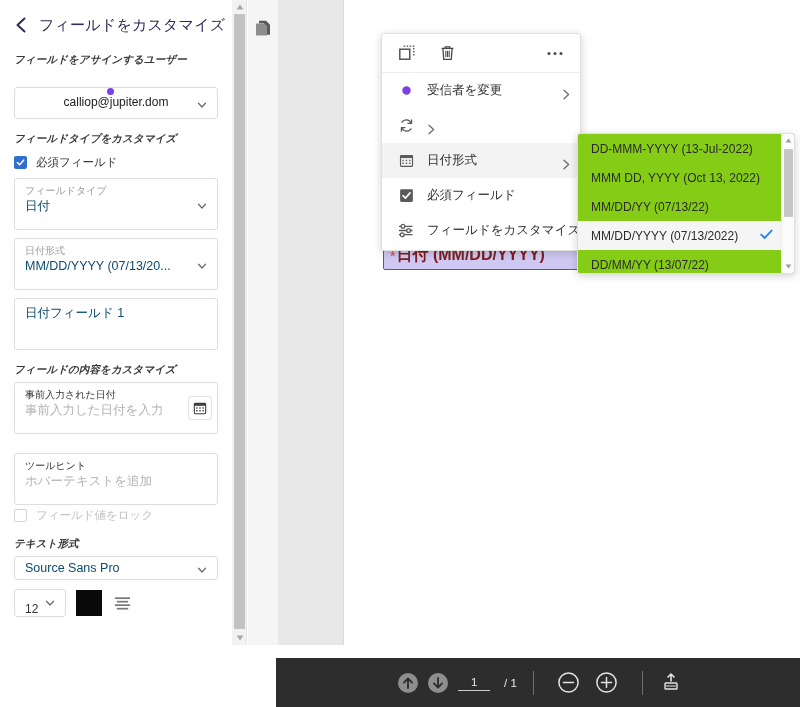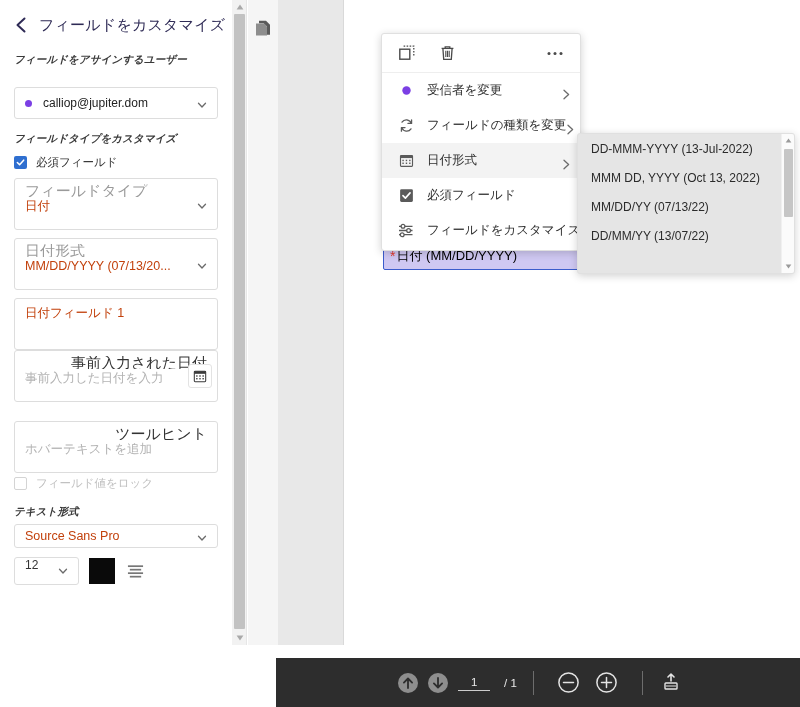--- a/index.html
+++ b/index.html
@@ -51,26 +51,26 @@
     margin: 0 14px;
     border: 1px solid #dddddd;
     border-radius: 3px;
     background: #fff;
     height: 32px;
     display: flex; align-items: center;
     padding: 0 10px;
   }
   .field-box.tall { height: 52px; display: block; padding: 5px 10px 0 10px; }
   .fb-caption {
-    font-size: 15px; color: #9a9a9a; line-height: 13px;
+    font-size: 10px; color: #9a9a9a; line-height: 13px;
     white-space: nowrap; overflow: hidden;
   }
-  .fb-caption.dark { color: #333; text-align: right; }
+  .fb-caption.dark { color: #333; }
   .fb-value {
-    font-size: 12.5px; color: #c2410c; line-height: 18px;
+    font-size: 12.5px; color: #0c4a6e; line-height: 18px;
     white-space: nowrap; overflow: hidden;
   }
   .fb-value.muted { color: #b3b3b3; }
   .fb-chev {
     position: absolute; right: 9px; top: 50%; transform: translateY(-50%);
     width: 12px; height: 12px;
   }
   .dot-purple {
     width: 7px; height: 7px; border-radius: 50%;
     background: #7b3fe4; flex: none; margin-right: 11px;
@@ -93,23 +93,23 @@
   .inline-icon-btn {
     position: absolute; right: 5px; top: 50%; transform: translateY(-50%);
     width: 24px; height: 24px;
     border: 1px solid #e3e3e3; border-radius: 3px;
     background: #fff;
     display: flex; align-items: center; justify-content: center;
   }
   .fmt-row { display: flex; align-items: center; margin: 9px 14px 0 14px; gap: 10px; }
   .small-select {
     position: relative;
-    width: 65px; height: 28px;
+    width: 52px; height: 28px;
     border: 1px solid #dddddd; border-radius: 3px;
-    display: flex; align-items: flex-start; padding-left: 10px;
+    display: flex; align-items: flex-end; padding-left: 10px;
     font-size: 12px; color: #333;
   }
   .swatch { width: 26px; height: 26px; background: #0a0a0a; }
   .align-icon { width: 20px; height: 20px; display:flex; align-items:center; justify-content:center;}
 
   
   .panel-scroll {
     position: absolute; left: 232px; top: 0;
     width: 15px; height: 645px;
     background: #f2f2f2;
@@ -153,21 +153,21 @@
     left: 383px; top: 241px;
     width: 200px; height: 29px;
     background: #cfc8f2;
     border: 1px solid #3b5ccc;
     border-radius: 2px;
     display: flex; align-items: center;
     padding-left: 6px;
     z-index: 5;
   }
   .ff-star { color: #e33b2e; font-size: 14px; line-height: 1; margin-right: 1px; }
-  .ff-text { font-size: 13px; color: #000000; white-space: nowrap; }
+  .ff-text { font-size: 16px; color: #7f1d1d; white-space: nowrap; font-weight: bold; }
   .ff-handle {
     position: absolute; right: -4px; bottom: -4px;
     width: 8px; height: 8px; border-radius: 50%;
     background: #fff; border: 1px solid #3b5ccc;
   }
 
   
   .ctx-menu {
     position: absolute;
     left: 381px; top: 33px;
@@ -204,21 +204,21 @@
     margin-right: 11px;
   }
   .ctx-label { font-size: 12.5px; color: #303030; flex: 1; white-space: nowrap; }
   .ctx-arrow { width: 10px; height: 10px; flex: none; }
 
   
   .submenu {
     position: absolute;
     left: 577px; top: 133px;
     width: 218px; height: 141px;
-    background: #e5e5e5;
+    background: #84cc16;
     border: 1px solid #e0e0e0;
     border-radius: 3px;
     box-shadow: 0 2px 8px rgba(0,0,0,.18);
     z-index: 30;
     overflow: hidden;
   }
   .sm-list { position: absolute; left:0; top:0; width: 205px; }
   .sm-item {
     display: flex; align-items: center;
     height: 29px;
@@ -279,21 +279,21 @@
       <div class="back-chev">
         <svg width="14" height="18" viewBox="0 0 14 18">
             <path d="M10.5 2.5 L3.5 9 L10.5 15.5" fill="none" stroke="#2e2a55" stroke-width="2" stroke-linecap="round" stroke-linejoin="round"></path>
           </svg>
       </div>
       <div class="panel-title">フィールドをカスタマイズ</div>
     </div>
 
     <div class="section-label">フィールドをアサインするユーザー</div>
 
-    <div class="field-box" style="margin-top:20px;">
+    <div class="field-box" style="margin-top:20px;flex-direction:column;">
       <span class="dot-purple"></span>
       <span class="email-text">calliop@jupiter.dom</span>
       <span class="fb-chev">
         <svg width="12" height="12" viewBox="0 0 12 12">
             <path d="M2.5 4.3 L6 8 L9.5 4.3" fill="none" stroke="#6b6b6b" stroke-width="1.3" stroke-linecap="round" stroke-linejoin="round"></path>
           </svg>
       </span>
     </div>
 
     <div class="section-label">フィールドタイプをカスタマイズ</div>
@@ -324,20 +324,21 @@
         <svg width="12" height="12" viewBox="0 0 12 12">
             <path d="M2.5 4.3 L6 8 L9.5 4.3" fill="none" stroke="#6b6b6b" stroke-width="1.3" stroke-linecap="round" stroke-linejoin="round"></path>
           </svg>
       </span>
     </div>
 
     <div class="field-box tall" style="margin-top:8px;">
       <div class="fb-value">日付フィールド 1</div>
     </div>
 
+    <div class="section-label">フィールドの内容をカスタマイズ</div>
 
     <div class="field-box tall">
       <div class="fb-caption dark">事前入力された日付</div>
       <div class="fb-value muted">事前入力した日付を入力</div>
       <span class="inline-icon-btn">
         <svg width="14" height="14" viewBox="0 0 16 16">
           <rect x="1.5" y="2.5" width="13" height="12" rx="1" fill="none" stroke="#3a3a3a" stroke-width="1.2"></rect>
           <rect x="1.5" y="2.5" width="13" height="3" fill="#3a3a3a"></rect>
           <rect x="3.6" y="7.2" width="1.6" height="1.6" fill="#3a3a3a"></rect>
           <rect x="7.2" y="7.2" width="1.6" height="1.6" fill="#3a3a3a"></rect>
@@ -467,21 +468,20 @@
 
     <div class="ctx-item">
       <span class="ctx-ic">
         <svg width="15" height="15" viewBox="0 0 16 16">
           <path d="M13 5.6 A5.6 5.6 0 0 0 3.2 4.4" fill="none" stroke="#5a5a5a" stroke-width="1.4" stroke-linecap="round"></path>
           <path d="M3 10.4 A5.6 5.6 0 0 0 12.8 11.6" fill="none" stroke="#5a5a5a" stroke-width="1.4" stroke-linecap="round"></path>
           <path d="M13.4 2 v3.8 h-3.8" fill="none" stroke="#5a5a5a" stroke-width="1.4" stroke-linecap="round" stroke-linejoin="round"></path>
           <path d="M2.6 14 v-3.8 h3.8" fill="none" stroke="#5a5a5a" stroke-width="1.4" stroke-linecap="round" stroke-linejoin="round"></path>
         </svg>
       </span>
-      <span class="ctx-label">フィールドの種類を変更</span>
       <span class="ctx-arrow">
         <svg width="9" height="11" viewBox="0 0 9 11">
             <path d="M2 1.2 L6.6 5.5 L2 9.8" fill="none" stroke="#6b6b6b" stroke-width="1.3" stroke-linecap="round" stroke-linejoin="round"></path>
           </svg>
       </span>
     </div>
 
     <div class="ctx-item highlight">
       <span class="ctx-ic">
         <svg width="15" height="15" viewBox="0 0 16 16">
@@ -534,20 +534,28 @@
       </div>
 
       <div class="sm-item">
         <span class="sm-txt">MMM DD, YYYY (Oct 13, 2022)</span>
       </div>
 
       <div class="sm-item">
         <span class="sm-txt">MM/DD/YY (07/13/22)</span>
       </div>
 
+      <div class="sm-item selected">
+        <span class="sm-txt">MM/DD/YYYY (07/13/2022)</span>
+        <span class="sm-check">
+          <svg width="13" height="11" viewBox="0 0 13 11">
+              <path d="M1.2 5.6 L4.6 9 L11.6 1.6" fill="none" stroke="#2f86e8" stroke-width="1.9" stroke-linecap="round" stroke-linejoin="round"></path>
+            </svg>
+        </span>
+      </div>
 
       <div class="sm-item">
         <span class="sm-txt">DD/MM/YY (13/07/22)</span>
       </div>
     </div>
 
     <div class="sm-scroll">
       <div class="sm-arrow">
         <svg width="7" height="5" viewBox="0 0 8 6">
             <path d="M4 0.6 L7.4 5.4 L0.6 5.4 Z" fill="#9a9a9a"></path>

